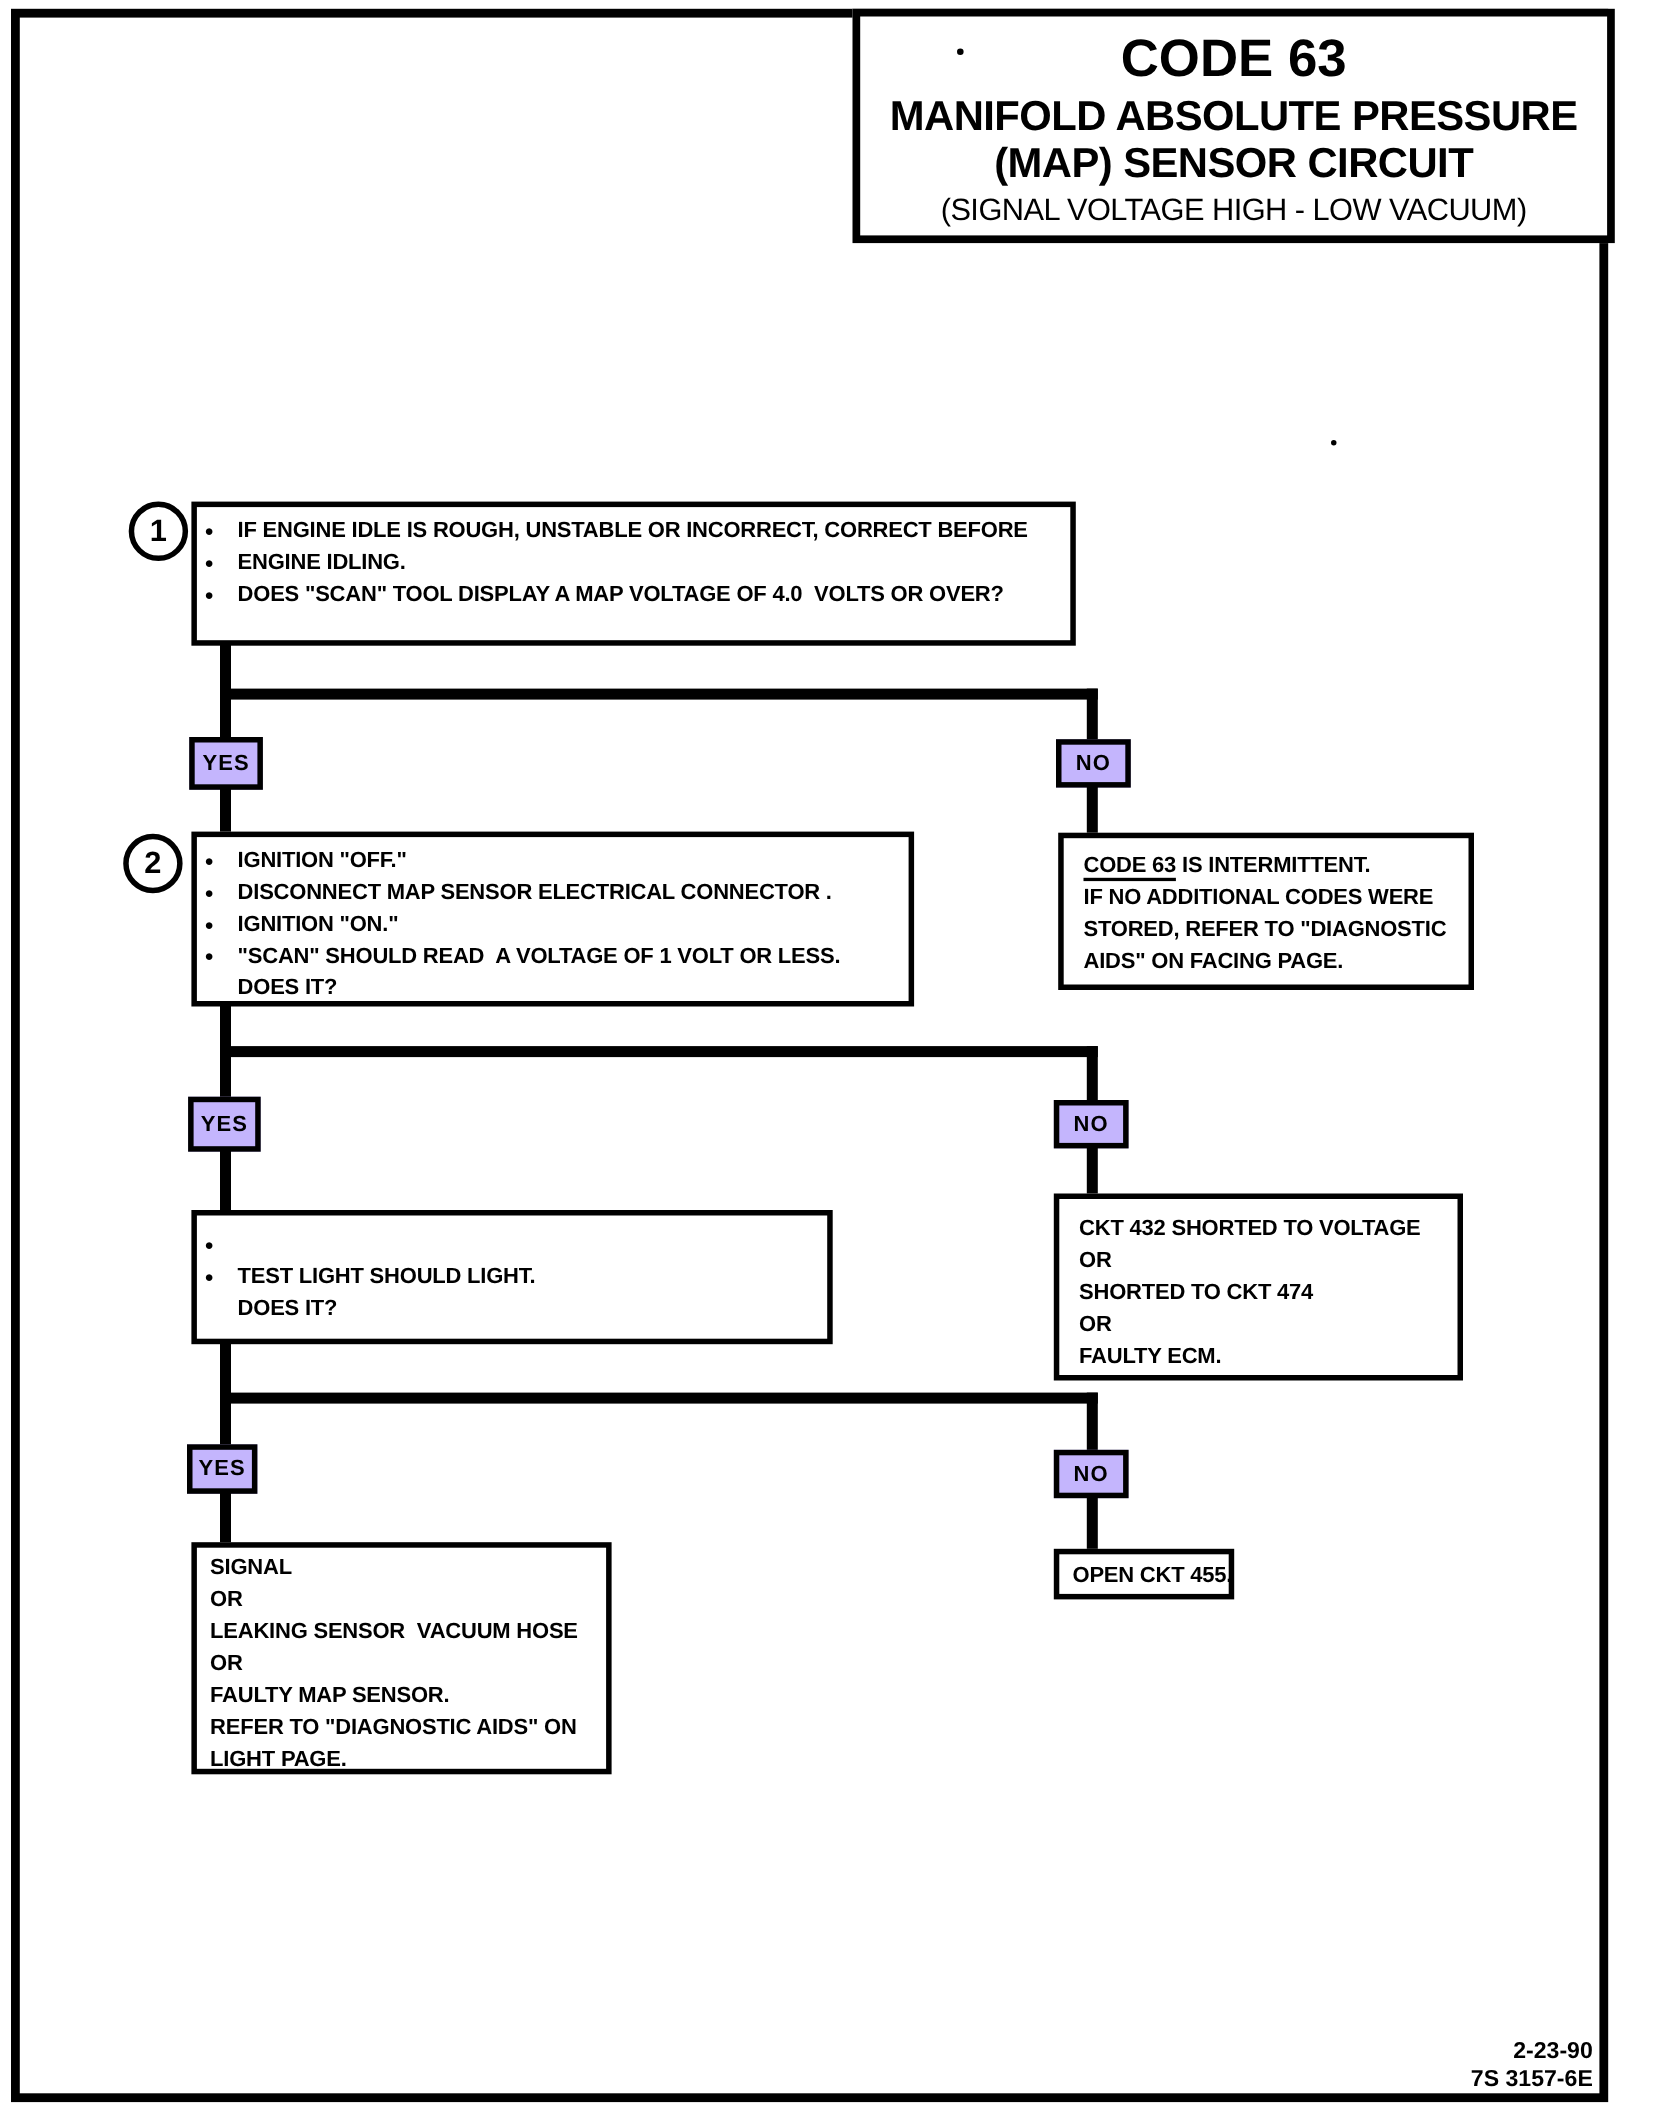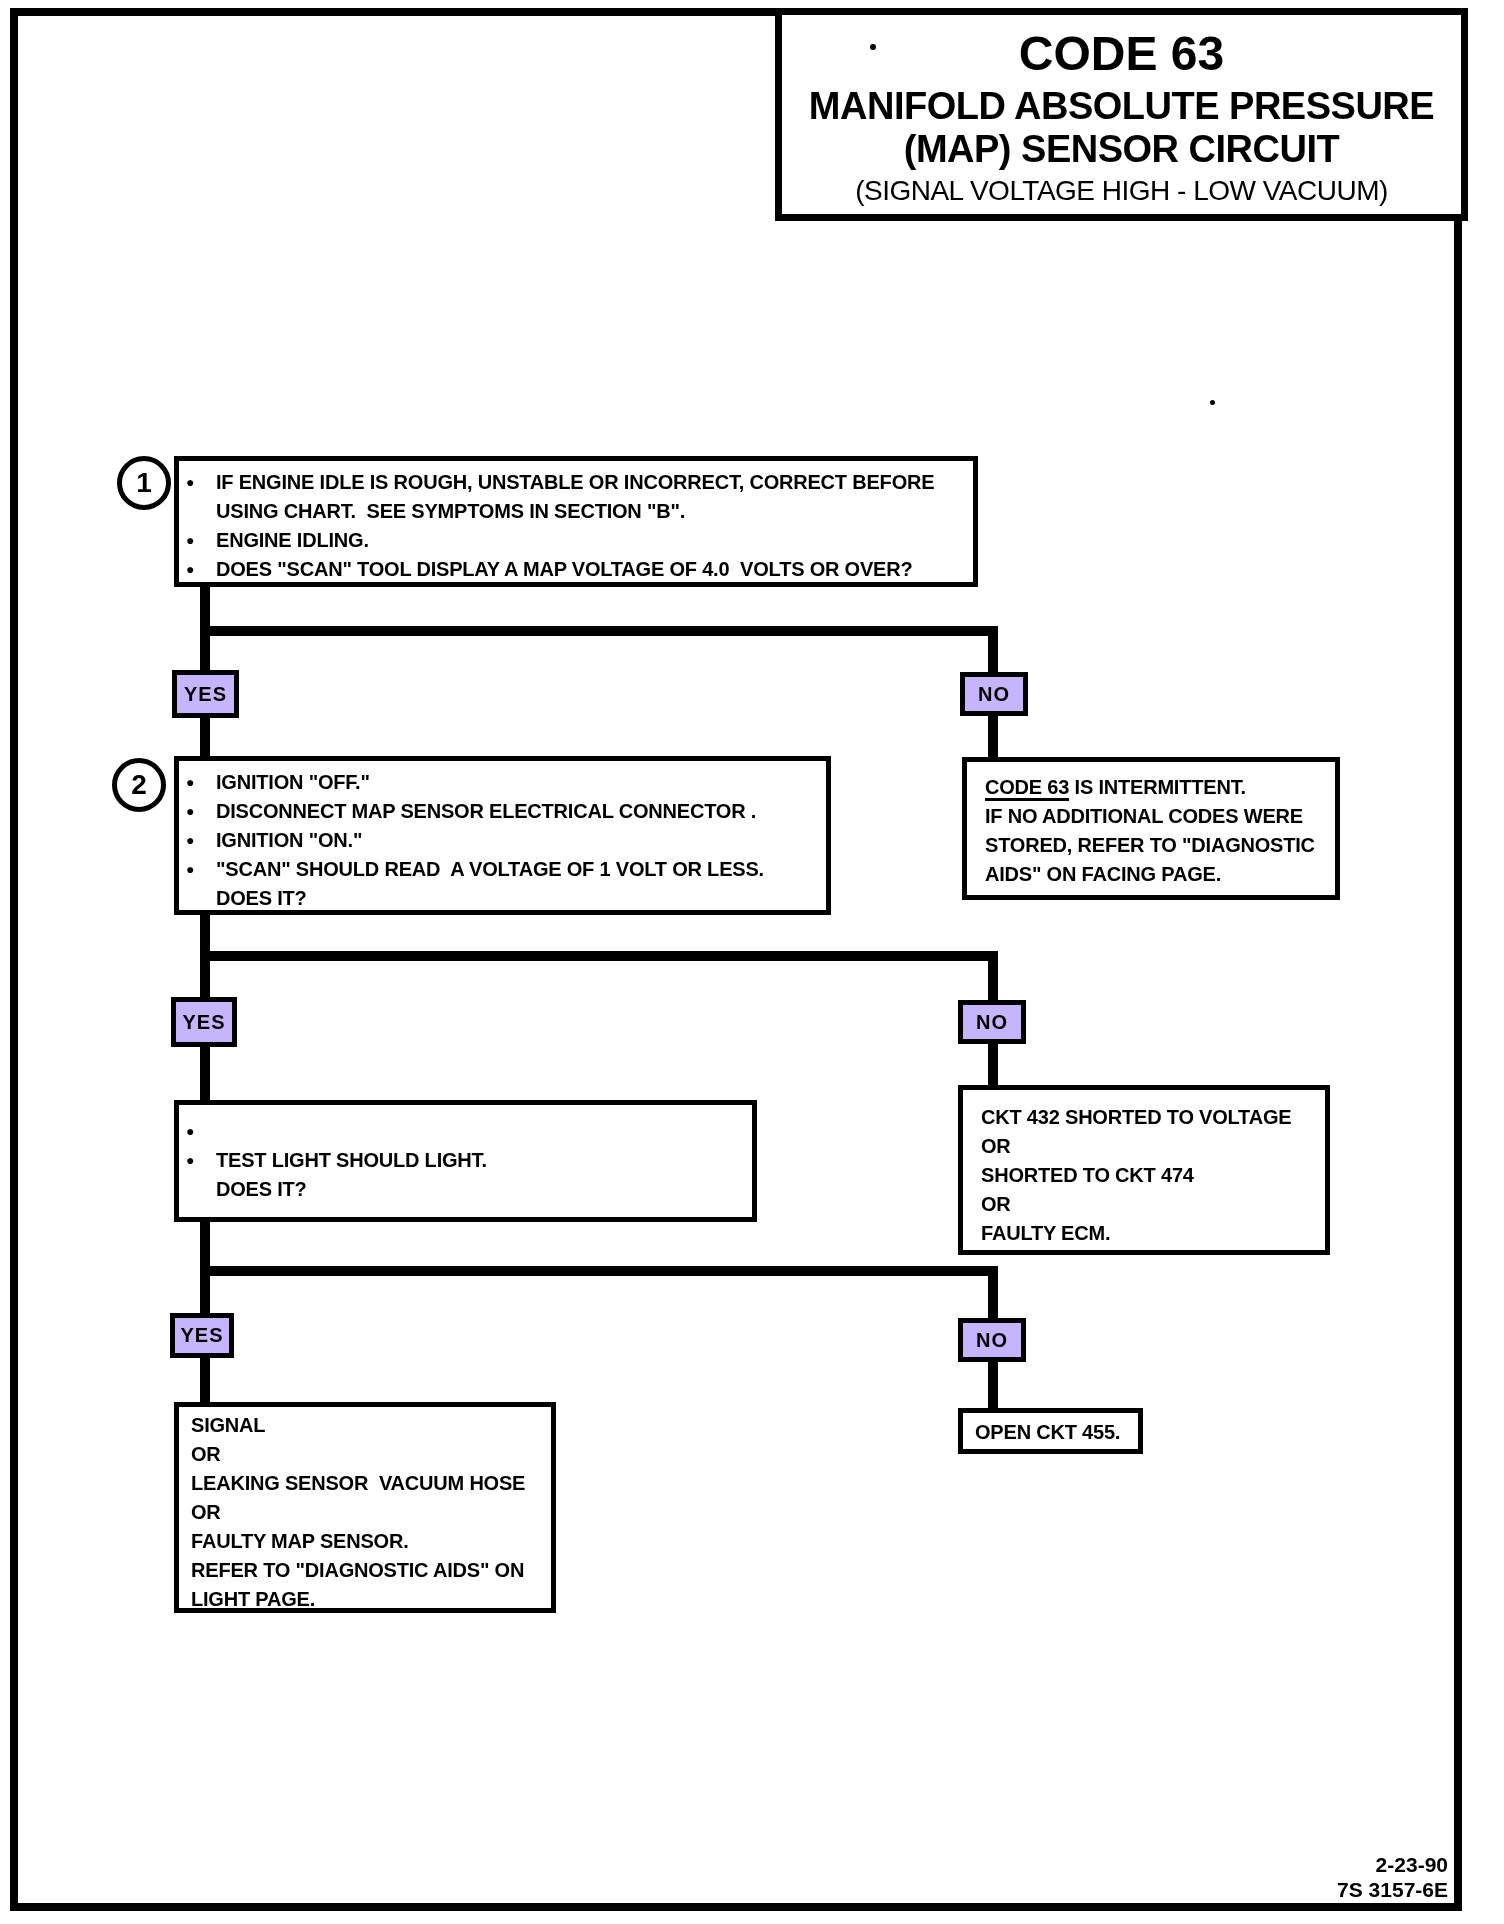--- a/index.html
+++ b/index.html
@@ -65,21 +65,20 @@
   <div class="abs step-circle" style="left:117px;top:456px;">
     <span>1</span>
   </div>
   <div class="abs flow-box" style="left:174px;top:456px;width:804px;height:131px;padding-top:7px;">
     <div class="row">
       <span class="bul">●</span>
       <span class="txt">IF ENGINE IDLE IS ROUGH, UNSTABLE OR INCORRECT, CORRECT BEFORE</span>
     </div>
     <div class="row">
       <span class="bul"></span>
-      <span class="txt">USING CHART.  SEE SYMPTOMS IN SECTION "B".</span>
     </div>
     <div class="row">
       <span class="bul">●</span>
       <span class="txt">ENGINE IDLING.</span>
     </div>
     <div class="row">
       <span class="bul">●</span>
       <span class="txt">DOES "SCAN" TOOL DISPLAY A MAP VOLTAGE OF 4.0  VOLTS OR OVER?</span>
     </div>
   </div>
@@ -178,21 +177,21 @@
   <div class="abs flow-box" style="left:174px;top:1402px;width:382px;height:211px;padding:4px 6px 0 12px;">
     <div class="txt">SIGNAL</div>
     <div class="txt">OR</div>
     <div class="txt">LEAKING SENSOR  VACUUM HOSE</div>
     <div class="txt">OR</div>
     <div class="txt">FAULTY MAP SENSOR.</div>
     <div class="txt">REFER TO "DIAGNOSTIC AIDS" ON</div>
     <div class="txt">LIGHT PAGE.</div>
   </div>
 
-  <div class="abs flow-box" style="left:958px;top:1408px;width:185px;height:46px;padding:5px 0 0 12px;">
+  <div class="abs flow-box" style="left:958px;top:1408px;width:164px;height:46px;padding:5px 0 0 12px;">
     <div class="txt">OPEN CKT 455.</div>
   </div>
 
   <div class="abs footer">
     <div>2-23-90</div>
     <div>7S 3157-6E</div>
   </div>
 
 </div>
 

